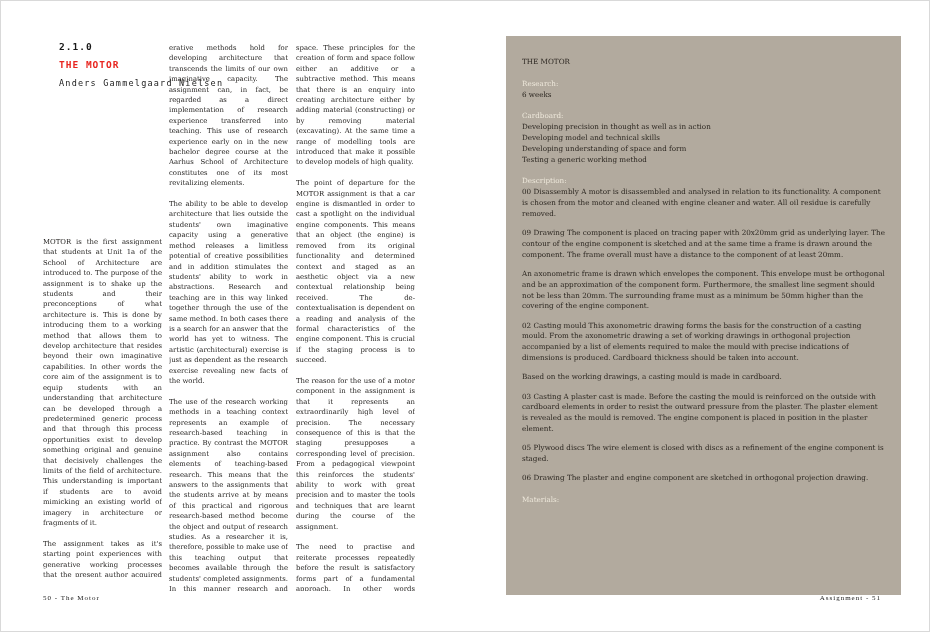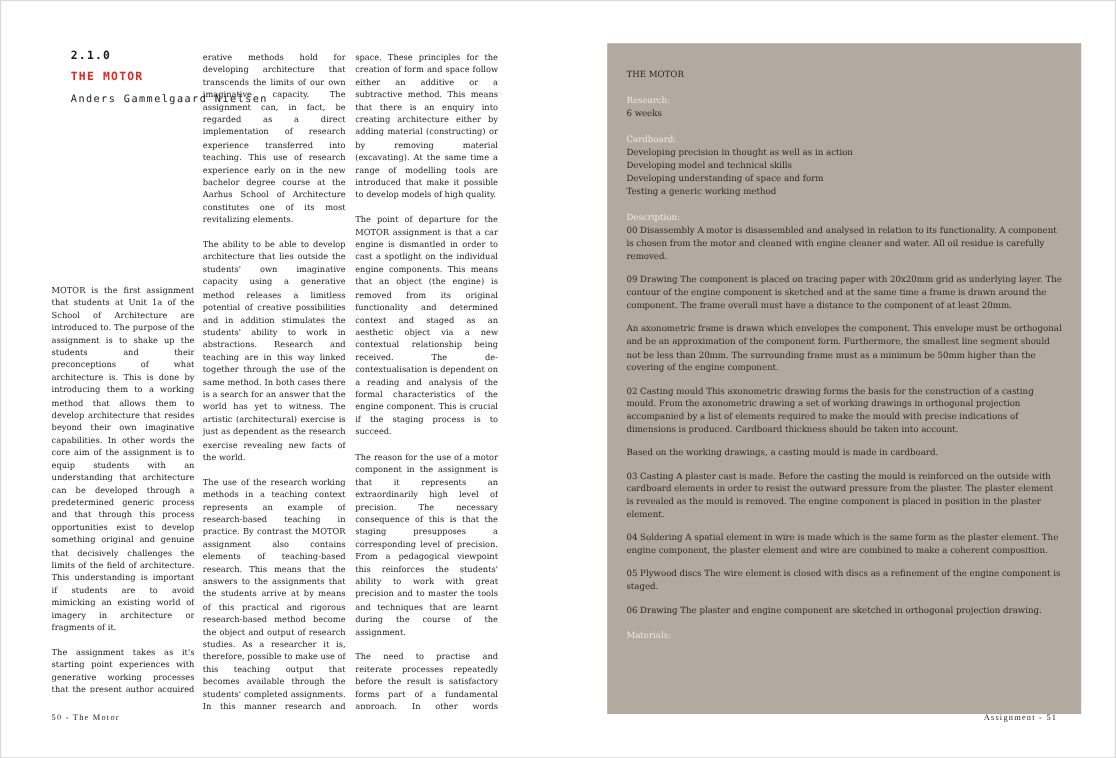--- a/index.html
+++ b/index.html
@@ -108,21 +108,20 @@
     </div>
 
     <div class="section desc">
       <span class="label" style="color: rgb(238, 232, 219);">Description:</span>
       <p>00 Disassembly A motor is disassembled and analysed in relation to its functionality. A component is chosen from the motor and cleaned with engine cleaner and water. All oil residue is carefully removed.</p>
       <p>09 Drawing The component is placed on tracing paper with 20x20mm grid as underlying layer. The contour of the engine component is sketched and at the same time a frame is drawn around the component. The frame overall must have a distance to the component of at least 20mm.</p>
       <p>An axonometric frame is drawn which envelopes the component. This envelope must be orthogonal and be an approximation of the component form. Furthermore, the smallest line segment should not be less than 20mm. The surrounding frame must as a minimum be 50mm higher than the covering of the engine component.</p>
       <p>02 Casting mould This axonometric drawing forms the basis for the construction of a casting mould. From the axonometric drawing a set of working drawings in orthogonal projection accompanied by a list of elements required to make the mould with precise indications of dimensions is produced. Cardboard thickness should be taken into account.</p>
       <p>Based on the working drawings, a casting mould is made in cardboard.</p>
       <p>03 Casting A plaster cast is made. Before the casting the mould is reinforced on the outside with cardboard elements in order to resist the outward pressure from the plaster. The plaster element is revealed as the mould is removed. The engine component is placed in position in the plaster element.</p>
-      <p>04 Soldering A spatial element in wire is made which is the same form as the plaster element. The engine component, the plaster element and wire are combined to make a coherent composition.</p>
       <p>05 Plywood discs The wire element is closed with discs as a refinement of the engine component is staged.</p>
       <p>06 Drawing The plaster and engine component are sketched in orthogonal projection drawing.</p>
     </div>
 
     <div class="section">
       <span class="label" style="color: rgb(238, 232, 219);">Materials:</span>
     </div>
 
   </div>
 

